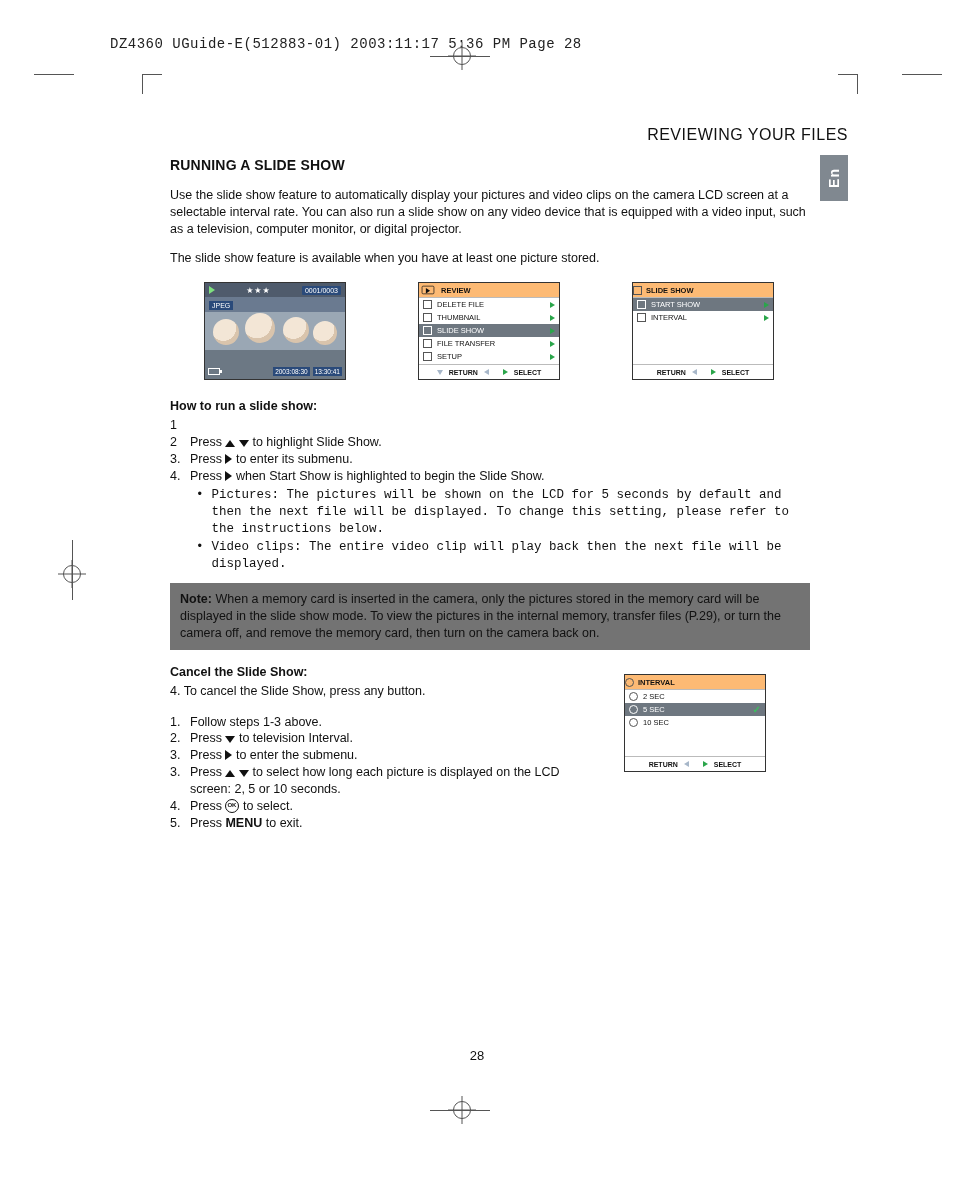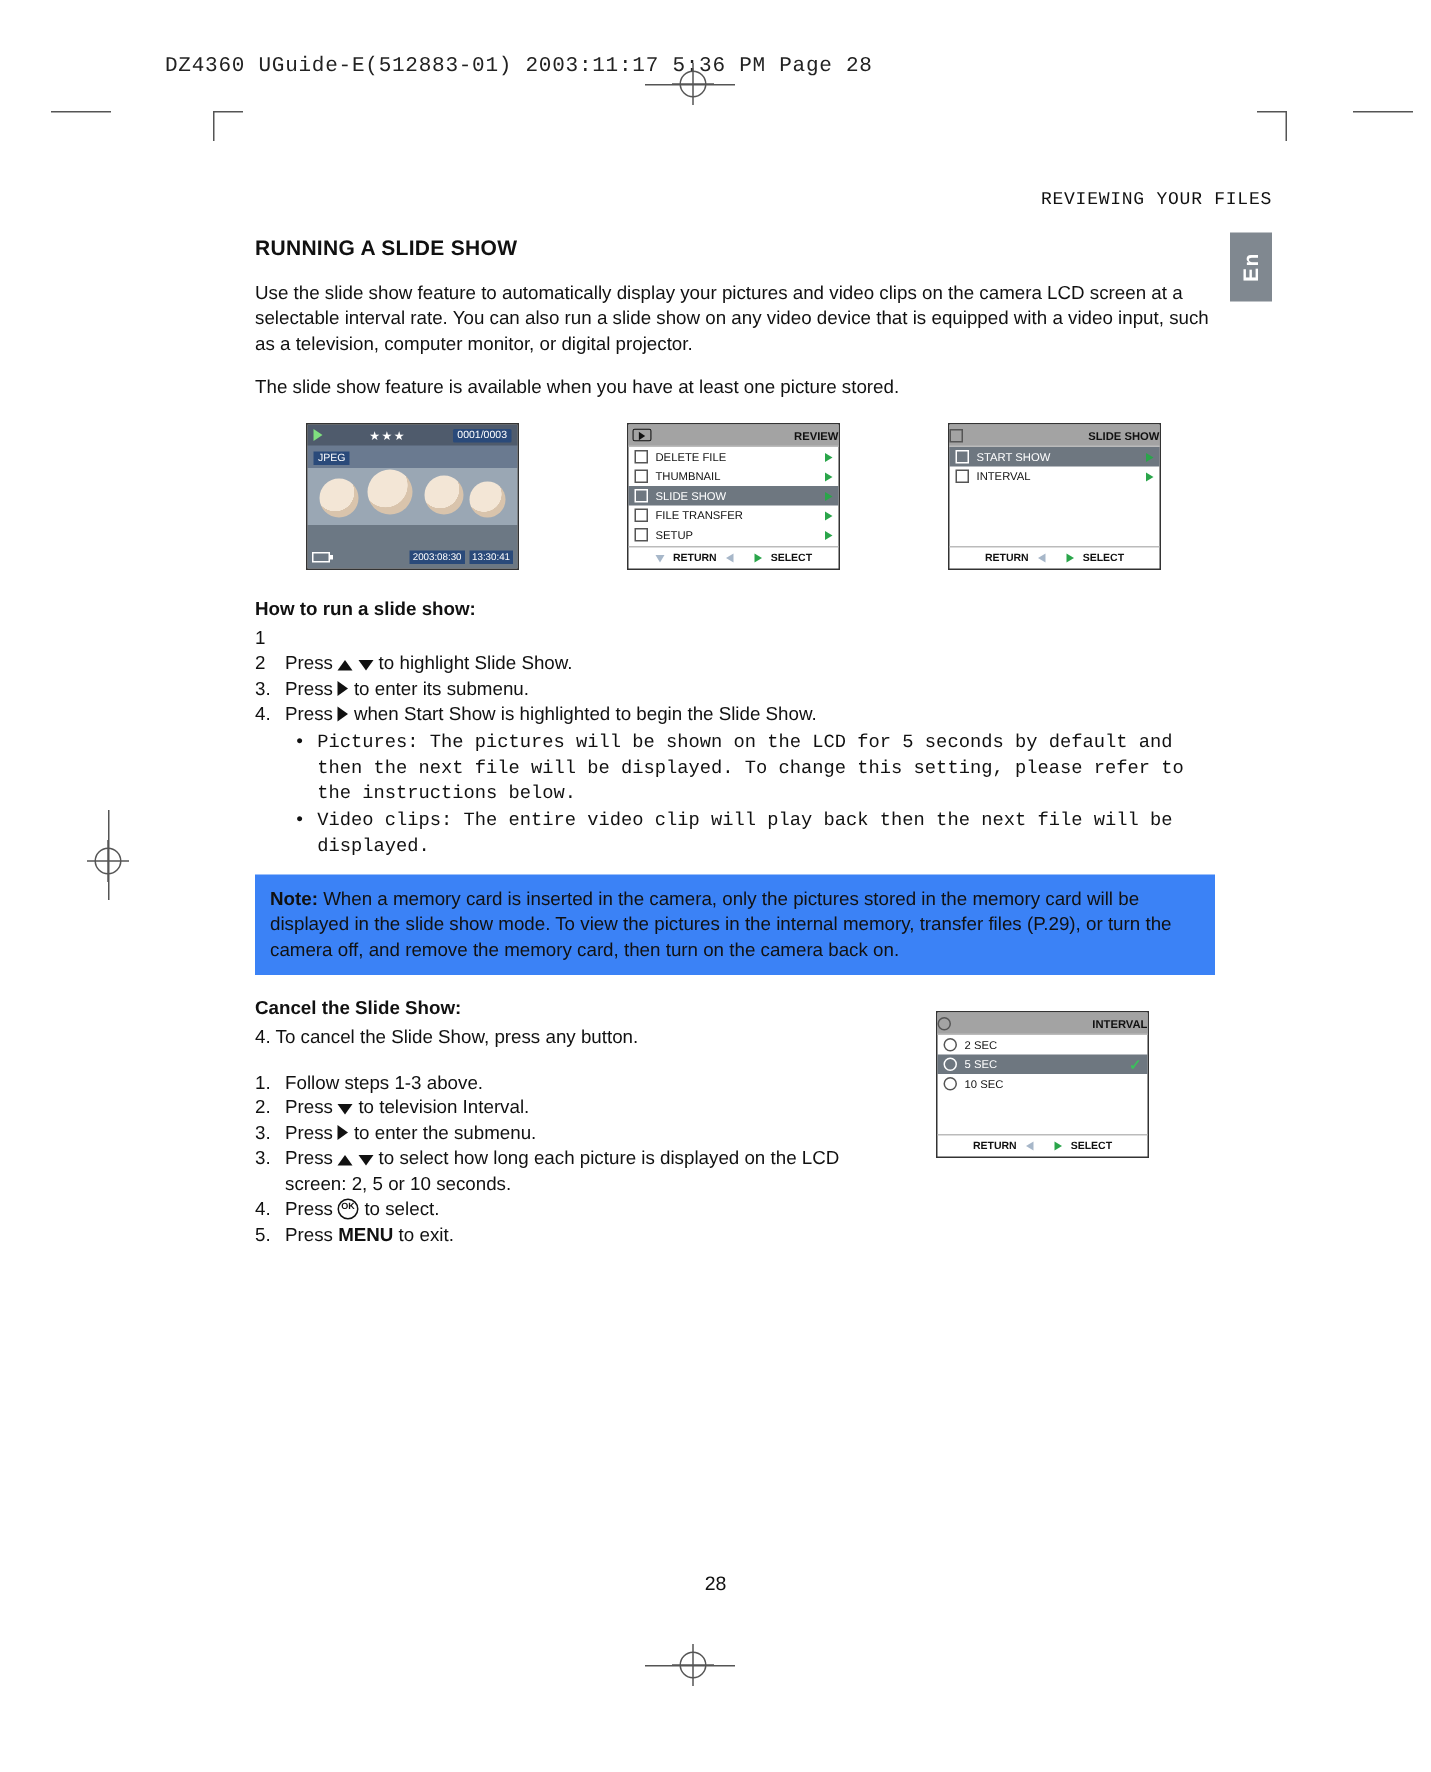--- a/index.html
+++ b/index.html
@@ -54,23 +54,22 @@
   .crop-ext {
     position: absolute;
     border-color: #555;
     border-style: solid;
     border-width: 0;
   }
   .section-header {
     position: absolute;
     right: 106px;
     top: 126px;
-    font-size: 12px;
+    font-size: 16px;
     letter-spacing: 0.5px;
-    font-family: Liberation Mono, monospace;
   }
   .content {
     position: absolute;
     left: 170px;
     top: 156px;
     width: 640px;
     font-size: 12.5px;
     line-height: 1.35;
   }
   h1.title {
@@ -171,24 +170,24 @@
     overflow: hidden;
   }
   .face {
     position: absolute;
     border-radius: 50%;
     background: radial-gradient(circle at 40% 35%, #f3e6d6 55%, #d9c4ac 56%);
   }
   
   .lcd-menu .hdr {
     height: 15px;
-    background: #a3a3a3;
-    display: flex;
-    align-items: center;
-    justify-content: space-between;
+    background: #fdba74;
+    display: flex;
+    align-items: center;
+    justify-content: flex-start;
     gap: 4px;
     font-weight: 700;
     font-size: 7.5px;
     border-bottom: 1px solid #bbb;
   }
   .lcd-menu .rows { flex: 1; }
   .lcd-menu .row {
     height: 13px;
     display: flex;
     align-items: center;
@@ -232,21 +231,21 @@
   .bullets .bl::before { content: "•"; }
   .il-tri-r { display:inline-block;vertical-align:-1px;width:0;height:0;border-left:7px solid #111;border-top:5px solid transparent;border-bottom:5px solid transparent; }
   .il-tri-u { display:inline-block;vertical-align:-1px;width:0;height:0;border-bottom:7px solid #111;border-left:5px solid transparent;border-right:5px solid transparent; }
   .il-tri-d { display:inline-block;vertical-align:-1px;width:0;height:0;border-top:7px solid #111;border-left:5px solid transparent;border-right:5px solid transparent; }
   .il-play { display:inline-block;vertical-align:middle;width:18px;height:12px;border:1px solid #111;position:relative;border-radius:2px;}
   .il-play::after{content:"";position:absolute;left:5px;top:2px;width:0;height:0;border-left:6px solid #111;border-top:4px solid transparent;border-bottom:4px solid transparent;}
   .il-ok { display:inline-block;vertical-align:-3px;width:14px;height:14px;border:1px solid #111;border-radius:50%;position:relative;}
   .il-ok::after{content:"OK";position:absolute;left:1px;top:1px;font-size:6px;font-weight:700;}
 
   .note-box {
-    background: #3b82f6;
+    background: #737373;
     padding: 8px 10px;
     margin: 10px 0 14px 0;
     font-size: 12.5px;
     line-height: 1.35;
   }
   .subhead2 { font-weight: 700; margin: 0 0 2px 0; }
 
   .lcd-interval-wrap {
     position: absolute;
     left: 624px;

